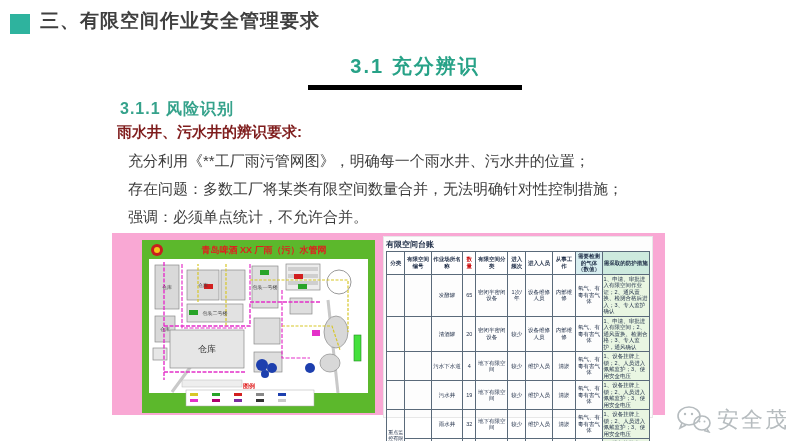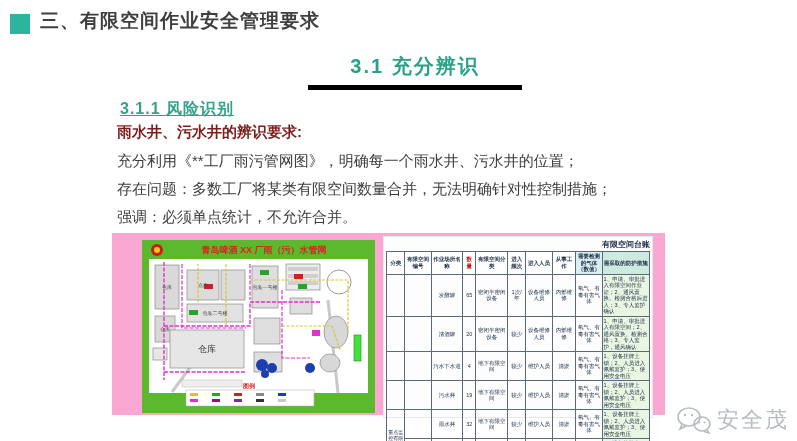--- a/index.html
+++ b/index.html
@@ -10,46 +10,46 @@
   .title-row{position:absolute;left:10px;top:8px;display:flex;align-items:flex-end;gap:10px;}
   .title-bullet{width:20px;height:20px;background:#2eb39e;}
   .page-title{font-size:19px;font-weight:bold;color:#3f3f3f;letter-spacing:1px;}
 
   
   .section{position:absolute;left:308px;top:53px;width:214px;text-align:center;
            font-size:20px;font-weight:bold;color:#27a287;padding-bottom:5px;
            border-bottom:5px solid #000000;letter-spacing:2px;}
 
   
-  .subsection{position:absolute;left:120px;top:99px;font-size:16px;font-weight:bold;color:#35a28b;letter-spacing:1px;text-decoration:underline;}
+  .subsection{position:absolute;left:120px;top:99px;font-size:16px;font-weight:bold;color:#35a28b;letter-spacing:1px;}
   .lead{position:absolute;left:117px;top:123px;font-size:15px;font-weight:bold;color:#7f1d1d;}
-  .bodylines{position:absolute;left:117px;top:147px;font-size:15px;color:#3c3c3c;line-height:28px;}
+  .bodylines{position:absolute;left:128px;top:147px;font-size:15px;color:#3c3c3c;line-height:28px;}
 
   
   .panel{position:absolute;left:112px;top:233px;width:553px;height:182px;background:#f9a8d4;}
 
   
   .map-fig{position:absolute;left:30px;top:7px;width:233px;height:173px;}
 
   
   .ledger{position:absolute;left:272px;top:4px;width:268px;height:180px;background:#fdfdfd;
           box-shadow:0 0 0 1px #e8e8e8;padding:1px 2px;box-sizing:border-box;}
-  .ledger-title{text-align:right;font-size:8px;font-weight:bold;color:#1c2b45;margin:1px 0 1px 0;}
+  .ledger-title{text-align:left;font-size:8px;font-weight:bold;color:#1c2b45;margin:1px 0 1px 0;}
   table.lt{width:100%;border-collapse:collapse;table-layout:fixed;}
   table.lt th,table.lt td{border:0.5px solid #5a6a7a;font-size:5.5px;line-height:6.5px;
         color:#1c2b45;padding:1px;text-align:center;vertical-align:middle;overflow:hidden;word-break:break-all;}
   table.lt th{font-weight:bold;background:#ffffff;}
   table.lt th.gas-h{background:#d8eef0;}
   table.lt th.meas-h{background:#cdeade;}
   table.lt td.measures{background:#e9f6e2;text-align:left;}
   table.lt th.qty-h{color:#cc1111;}
   table.lt td.group{font-size:5px;}
 
   
-  .watermark{position:absolute;right:8px;bottom:6px;display:flex;align-items:center;gap:6px;}
+  .watermark{position:absolute;right:8px;bottom:6px;display:flex;gap:6px;}
   .watermark-label{font-size:22px;color:#b6bcbf;letter-spacing:2px;}
 </style>
 </head>
 <body>
 
 <div class="slide">
 
   <div class="title-row">
     <div class="title-bullet"></div>
     <div class="page-title">三、有限空间作业安全管理要求</div>

